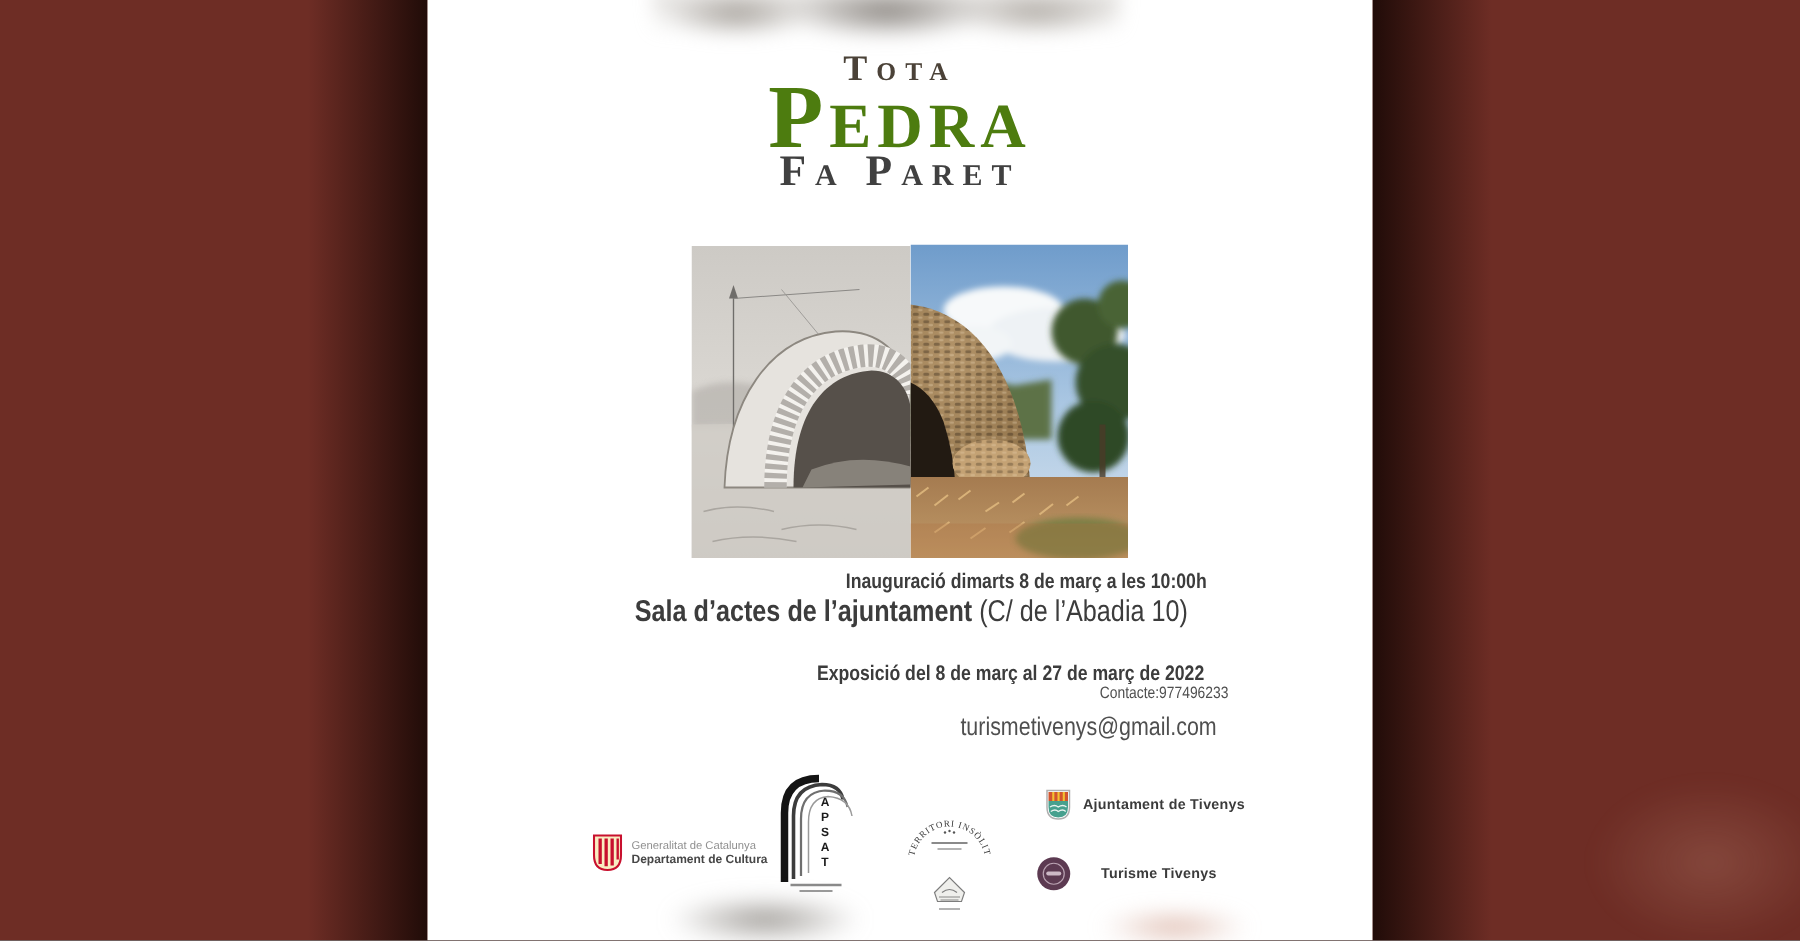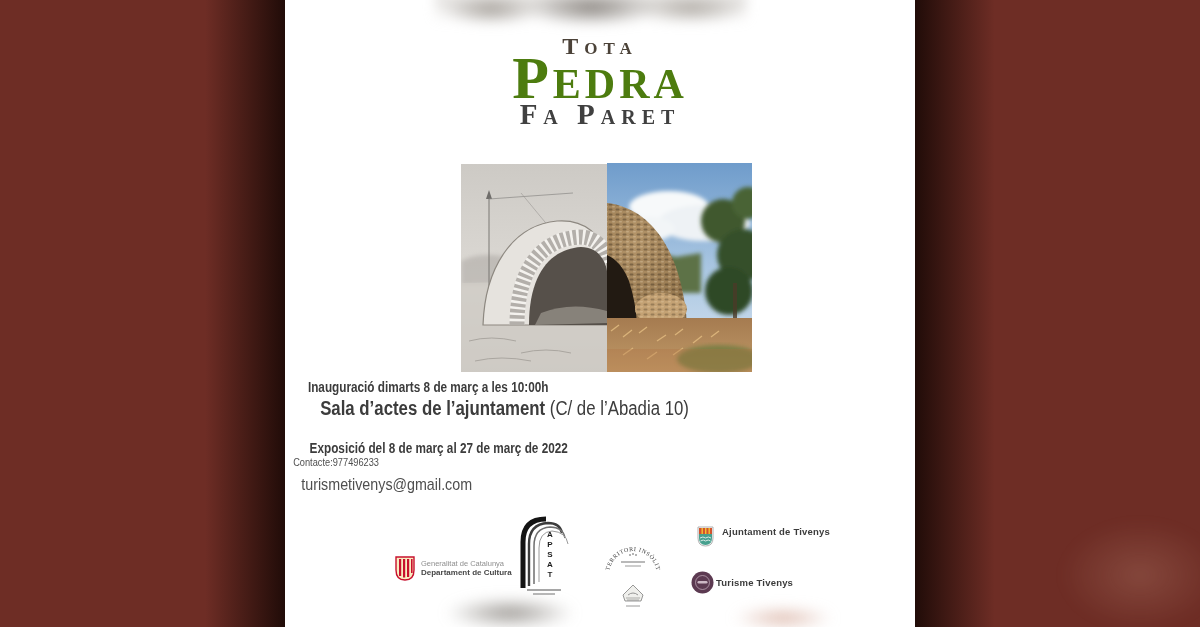--- a/index.html
+++ b/index.html
@@ -28,38 +28,38 @@
   
   .title-block{position:absolute;left:0;top:36px;width:630px;text-align:center;
     font-family:"Liberation Serif",serif;font-weight:bold;font-variant:small-caps;}
   .title-l1{font-size:24px;letter-spacing:6px;color:#4B4238;line-height:.9;font-family:Liberation Serif, serif;}
   .title-l2{font-size:60px;letter-spacing:4px;color:#4d7c0f;line-height:.9;margin-top:-7px;}
   .title-l3{font-size:29px;letter-spacing:6px;color:#404040;line-height:.9;margin-top:-4px;}
   .title-sub{font-size:16px;letter-spacing:1.5px;color:#5E6A46;line-height:1;margin-top:3px;}
   
   .hut-img{position:absolute;left:176px;top:163px;width:291px;height:209px;}
   
-  .evt{position:absolute;left:0;width:542px;text-align:left;color:#3C3C3C;text-decoration:underline;}
+  .evt{position:absolute;left:0;width:542px;text-align:right;color:#3C3C3C;text-decoration:underline;}
   .scale{display:inline-block;transform:scaleX(.84);transform-origin:center;white-space:nowrap;}
   .evt-1{top:379px;font-size:14px;font-weight:bold;}
   .evt-2{top:397px;font-size:20px;font-weight:bold;}
   .evt-2 .plain{font-weight:normal;}
   .evt-3{top:420px;font-size:11.5px;color:#4A4A4A;}
   .evt-4{top:440px;font-size:14px;font-weight:bold;}
   .evt-5{top:456px;font-size:11px;color:#4F4F4F;}
   .evt-6{top:475px;font-size:17px;color:#4F4F4F;}
   
   .logo-generalitat{position:absolute;left:110px;top:556px;display:flex;align-items:center;gap:6px;}
   .gen-text{line-height:1.15;text-align:left;}
   .gen-l1{font-size:7.5px;color:#8F8F8F;}
   .gen-l2{font-size:8px;font-weight:bold;color:#474747;}
   .logo-apsat{position:absolute;left:224px;top:510px;}
   .logo-territori{position:absolute;left:316px;top:537px;}
-  .logo-ajuntament{position:absolute;left:412px;top:526px;display:flex;gap:8px;}
-  .logo-turisme{position:absolute;left:406px;top:571px;display:flex;align-items:center;gap:2px;}
+  .logo-ajuntament{position:absolute;left:412px;top:526px;display:flex;align-items:center;gap:8px;}
+  .logo-turisme{position:absolute;left:406px;top:571px;display:flex;align-items:center;gap:20px;}
   .muni-label{font-size:9.5px;font-weight:bold;color:#3B3B3B;letter-spacing:.2px;}
 </style>
 </head>
 <body>
 
 <div id="stage">
   <div class="vignette-left"></div>
   <div class="vignette-right"></div>
   <div class="bg-smudge"></div>
 

